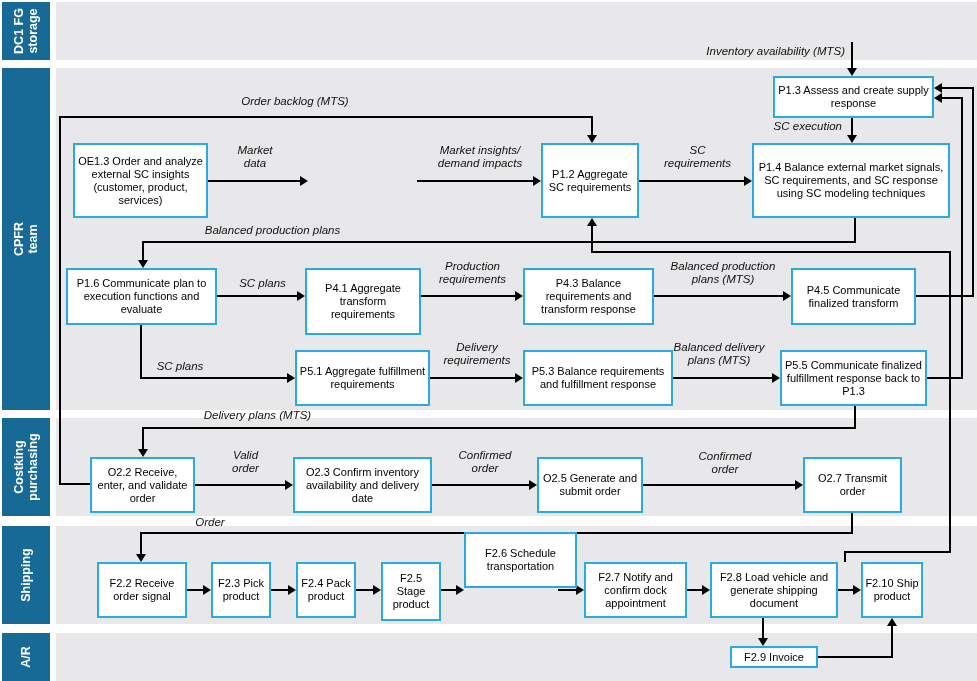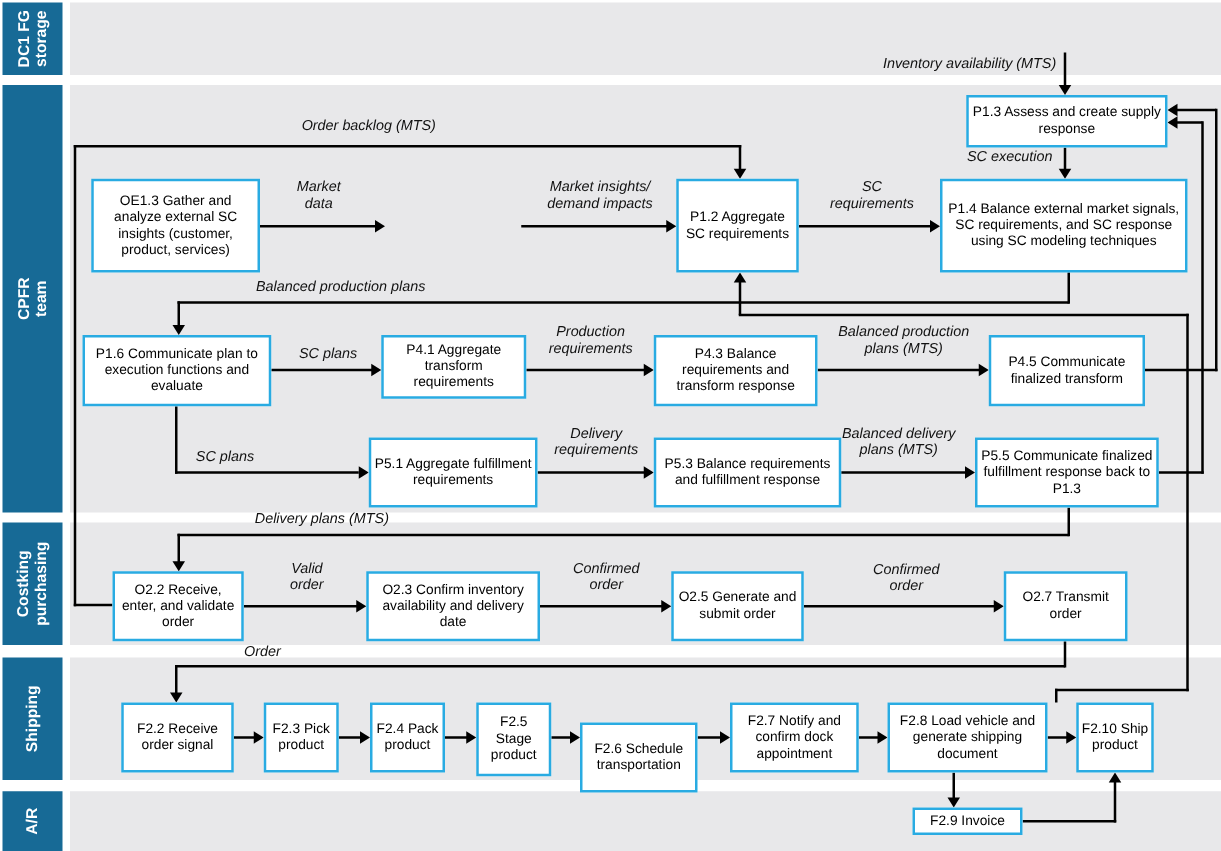--- a/index.html
+++ b/index.html
@@ -142,39 +142,39 @@
   <i class="ln" style="left:949px;top:251px;width:2px;height:302px"></i>
   <i class="ln" style="left:591px;top:251px;width:360px;height:2px"></i>
   <i class="ln" style="left:591px;top:225px;width:2px;height:27px"></i>
     <i class="ah u" style="left:587px;top:218px"></i>
 
   <i class="ln" style="left:818px;top:656px;width:75px;height:2px"></i>
   <i class="ln" style="left:891px;top:624px;width:2px;height:34px"></i>
     <i class="ah u" style="left:887px;top:618px"></i>
 
   <div class="node" style="left:773px;top:76px;width:161px;height:42px">P1.3 Assess and create supply response</div>
-  <div class="node" style="left:73px;top:143px;width:135px;height:75px">OE1.3 Gather and analyze external SC insights (customer, product, services)</div>
+  <div class="node" style="left:73px;top:143px;width:135px;height:75px">OE1.3 Order and analyze external SC insights (customer, product, services)</div>
   <div class="node" style="left:541px;top:143px;width:98px;height:75px">P1.2 Aggregate SC requirements</div>
   <div class="node" style="left:752px;top:143px;width:198px;height:75px">P1.4 Balance external market signals, SC requirements, and SC response using SC modeling techniques</div>
   <div class="node" style="left:66px;top:268px;width:151px;height:57px">P1.6 Communicate plan to execution functions and evaluate</div>
-  <div class="node" style="left:305px;top:268px;width:116px;height:51px">P4.1 Aggregate transform requirements</div>
+  <div class="node" style="left:305px;top:268px;width:116px;height:67px">P4.1 Aggregate transform requirements</div>
   <div class="node" style="left:523px;top:268px;width:131px;height:57px">P4.3 Balance requirements and transform response</div>
   <div class="node" style="left:791px;top:268px;width:125px;height:57px">P4.5 Communicate finalized transform</div>
   <div class="node" style="left:295px;top:350px;width:135px;height:56px">P5.1 Aggregate fulfillment requirements</div>
   <div class="node" style="left:523px;top:350px;width:150px;height:56px">P5.3 Balance requirements and fulfillment response</div>
   <div class="node" style="left:780px;top:350px;width:147px;height:56px">P5.5 Communicate finalized fulfillment response back to P1.3</div>
   <div class="node" style="left:90px;top:457px;width:105px;height:56px">O2.2 Receive, enter, and validate order</div>
   <div class="node" style="left:293px;top:457px;width:139px;height:56px">O2.3 Confirm inventory availability and delivery date</div>
   <div class="node" style="left:537px;top:457px;width:106px;height:56px">O2.5 Generate and submit order</div>
   <div class="node" style="left:803px;top:457px;width:99px;height:56px">O2.7 Transmit order</div>
   <div class="node" style="left:97px;top:562px;width:90px;height:56px">F2.2 Receive order signal</div>
   <div class="node" style="left:211px;top:562px;width:60px;height:56px">F2.3 Pick product</div>
   <div class="node" style="left:296px;top:562px;width:60px;height:56px">F2.4 Pack product</div>
   <div class="node" style="left:381px;top:562px;width:60px;height:59px">F2.5 Stage product</div>
-  <div class="node" style="left:464px;top:578px;width:94px;height:56px">F2.6 Schedule transportation</div>
+  <div class="node" style="left:464px;top:532px;width:113px;height:56px">F2.6 Schedule transportation</div>
   <div class="node" style="left:584px;top:562px;width:103px;height:56px">F2.7 Notify and confirm dock appointment</div>
   <div class="node" style="left:710px;top:562px;width:128px;height:56px">F2.8 Load vehicle and generate shipping document</div>
   <div class="node" style="left:861px;top:562px;width:62px;height:56px">F2.10 Ship product</div>
   <div class="node" style="left:730px;top:646px;width:88px;height:22px">F2.9 Invoice</div>
 
   <div class="flabel" style="left:190px;top:95px;width:210px">Order backlog (MTS)</div>
   <div class="flabel right" style="left:600px;top:45px;width:245px">Inventory availability (MTS)</div>
   <div class="flabel right" style="left:700px;top:120px;width:142px">SC execution</div>
   <div class="flabel" style="left:215px;top:144px;width:80px">Market
 data</div>

